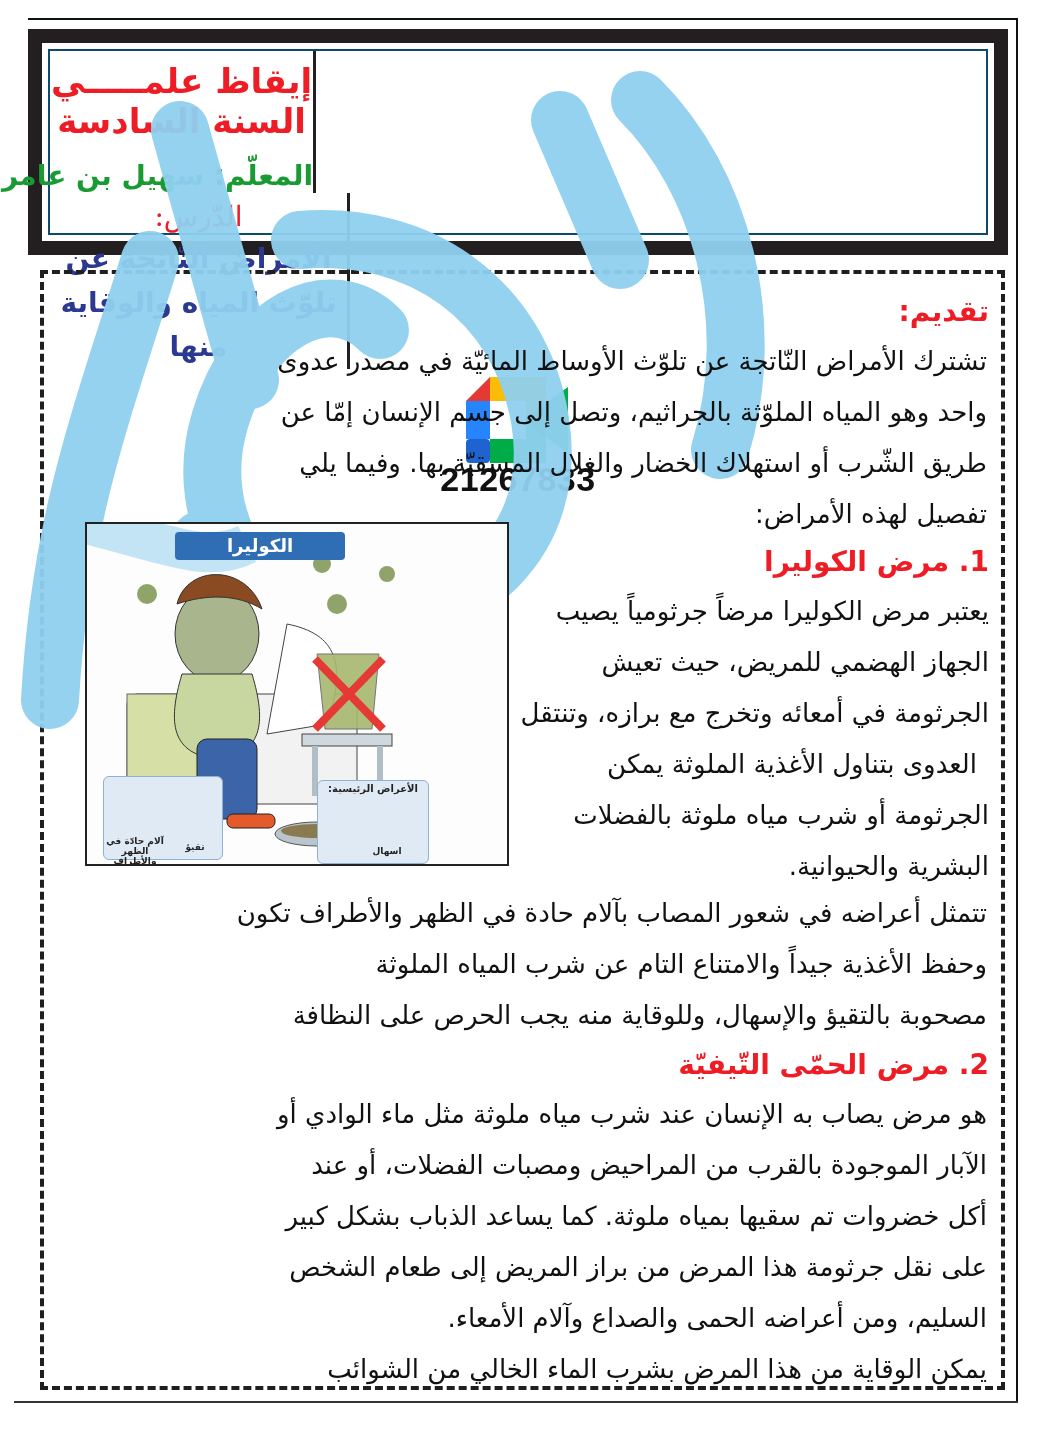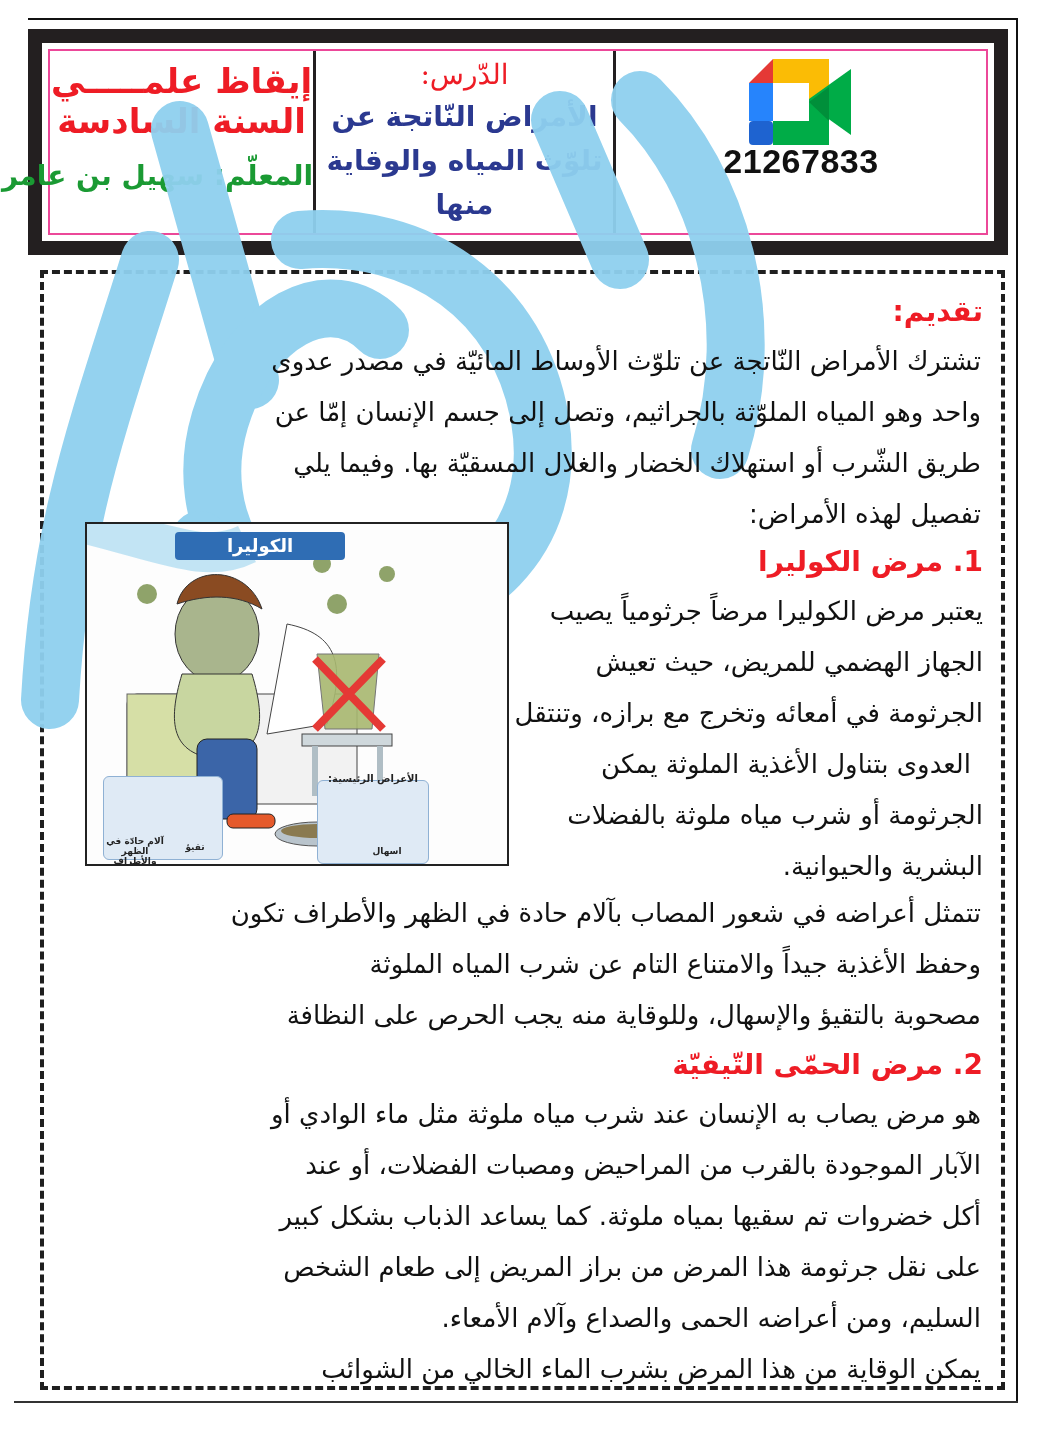--- a/index.html
+++ b/index.html
@@ -12,22 +12,22 @@
   .page-frame-bottom { position:absolute; left:14px; top:1401px; width:1004px; height:2px; background:#333; }
 
   .header-box {
     position:absolute; left:28px; top:29px; width:980px; height:226px;
     background:#231f20; box-sizing:border-box; padding:14px;
   }
   .header-inner {
     width:100%; height:100%; background:#fff; box-sizing:border-box; padding:6px;
   }
   .header-grid {
-    width:100%; height:100%; border:2px solid #ec4899; box-sizing:border-box;
-    display:flex; flex-direction:row;
+    width:100%; height:100%; border:2px solid #0c4a6e; box-sizing:border-box;
+    display:flex; flex-direction:column;
   }
   .cell { box-sizing:border-box; height:100%; position:relative; }
   .cell-school { width:266px; border-right:3px solid #231f20; text-align:center; direction:rtl; }
   .cell-lesson { width:300px; border-right:3px solid #231f20; text-align:center; direction:rtl; }
   .cell-meet { flex:1; text-align:center; }
 
   .school-title { color:#ee1c25; font-weight:bold; font-size:34px; line-height:40px; margin-top:10px; }
   .school-year { color:#ee1c25; font-weight:bold; font-size:34px; line-height:40px; }
   .teacher { color:#1a9a33; font-weight:bold; font-size:28px; line-height:34px; margin-top:18px; white-space:nowrap; }
 
@@ -41,21 +41,21 @@
   .meet-logo { display:block; margin:8px auto 0; }
   .meet-code { font-family:"Liberation Sans", sans-serif; font-weight:bold; font-size:34px; color:#111; line-height:36px; margin-top:-2px; letter-spacing:0.5px; }
 
   .content-box {
     position:absolute; left:40px; top:270px; width:965px; height:1120px;
     box-sizing:border-box;
     border:4px dashed #1f1f1f;
   }
   .watermark { position:absolute; left:0; top:0; width:1052px; height:1448px; pointer-events:none; z-index:0; }
   .text-area {
-    position:absolute; left:68px; top:290px; width:915px; direction:rtl; text-align:right;
+    position:absolute; left:74px; top:290px; width:915px; direction:rtl; text-align:right;
     color:#111; font-family:"DejaVu Sans", sans-serif; z-index:2;
   }
   .section-heading { color:#ee1c25; font-weight:bold; font-size:28px; line-height:44px; }
   .para { font-size:26px; line-height:51px; margin:2px; }
   .para-lines div { white-space:nowrap; }
 
   .figure {
     position:absolute; left:85px; top:522px; width:424px; height:344px;
     border:2px solid #222; box-sizing:border-box; background:#fdfdfd; z-index:3; overflow:hidden;
   }
@@ -173,17 +173,17 @@
     <ellipse cx="230" cy="310" rx="42" ry="12" fill="#b9c4cc" stroke="#555"></ellipse>
     <ellipse cx="230" cy="307" rx="36" ry="7" fill="#8a7a50"></ellipse>
     <circle cx="60" cy="70" r="10" fill="#8fa36a"></circle>
     <circle cx="250" cy="80" r="10" fill="#8fa36a"></circle>
     <circle cx="300" cy="50" r="8" fill="#8fa36a"></circle>
     <circle cx="235" cy="40" r="9" fill="#8fa36a"></circle>
   </svg>
   <div class="fig-banner">الكوليرا</div>
   <div class="fig-symptoms-left"></div>
   <div class="fig-symptoms-right"></div>
-  <div class="fig-small" style="left:238px; top:250px; width:96px; font-size:10px;">الأعراض الرئيسية:</div>
+  <div class="fig-small" style="left:238px; top:260px; width:96px; font-size:10px;">الأعراض الرئيسية:</div>
   <div class="fig-small" style="left:280px; top:322px; width:40px;">اسهال</div>
   <div class="fig-small" style="left:88px; top:318px; width:40px;">تقيؤ</div>
   <div class="fig-small" style="left:18px; top:312px; width:60px;">آلام حادّة في الظهر والأطراف</div>
 </div>
 
 </body></html>

